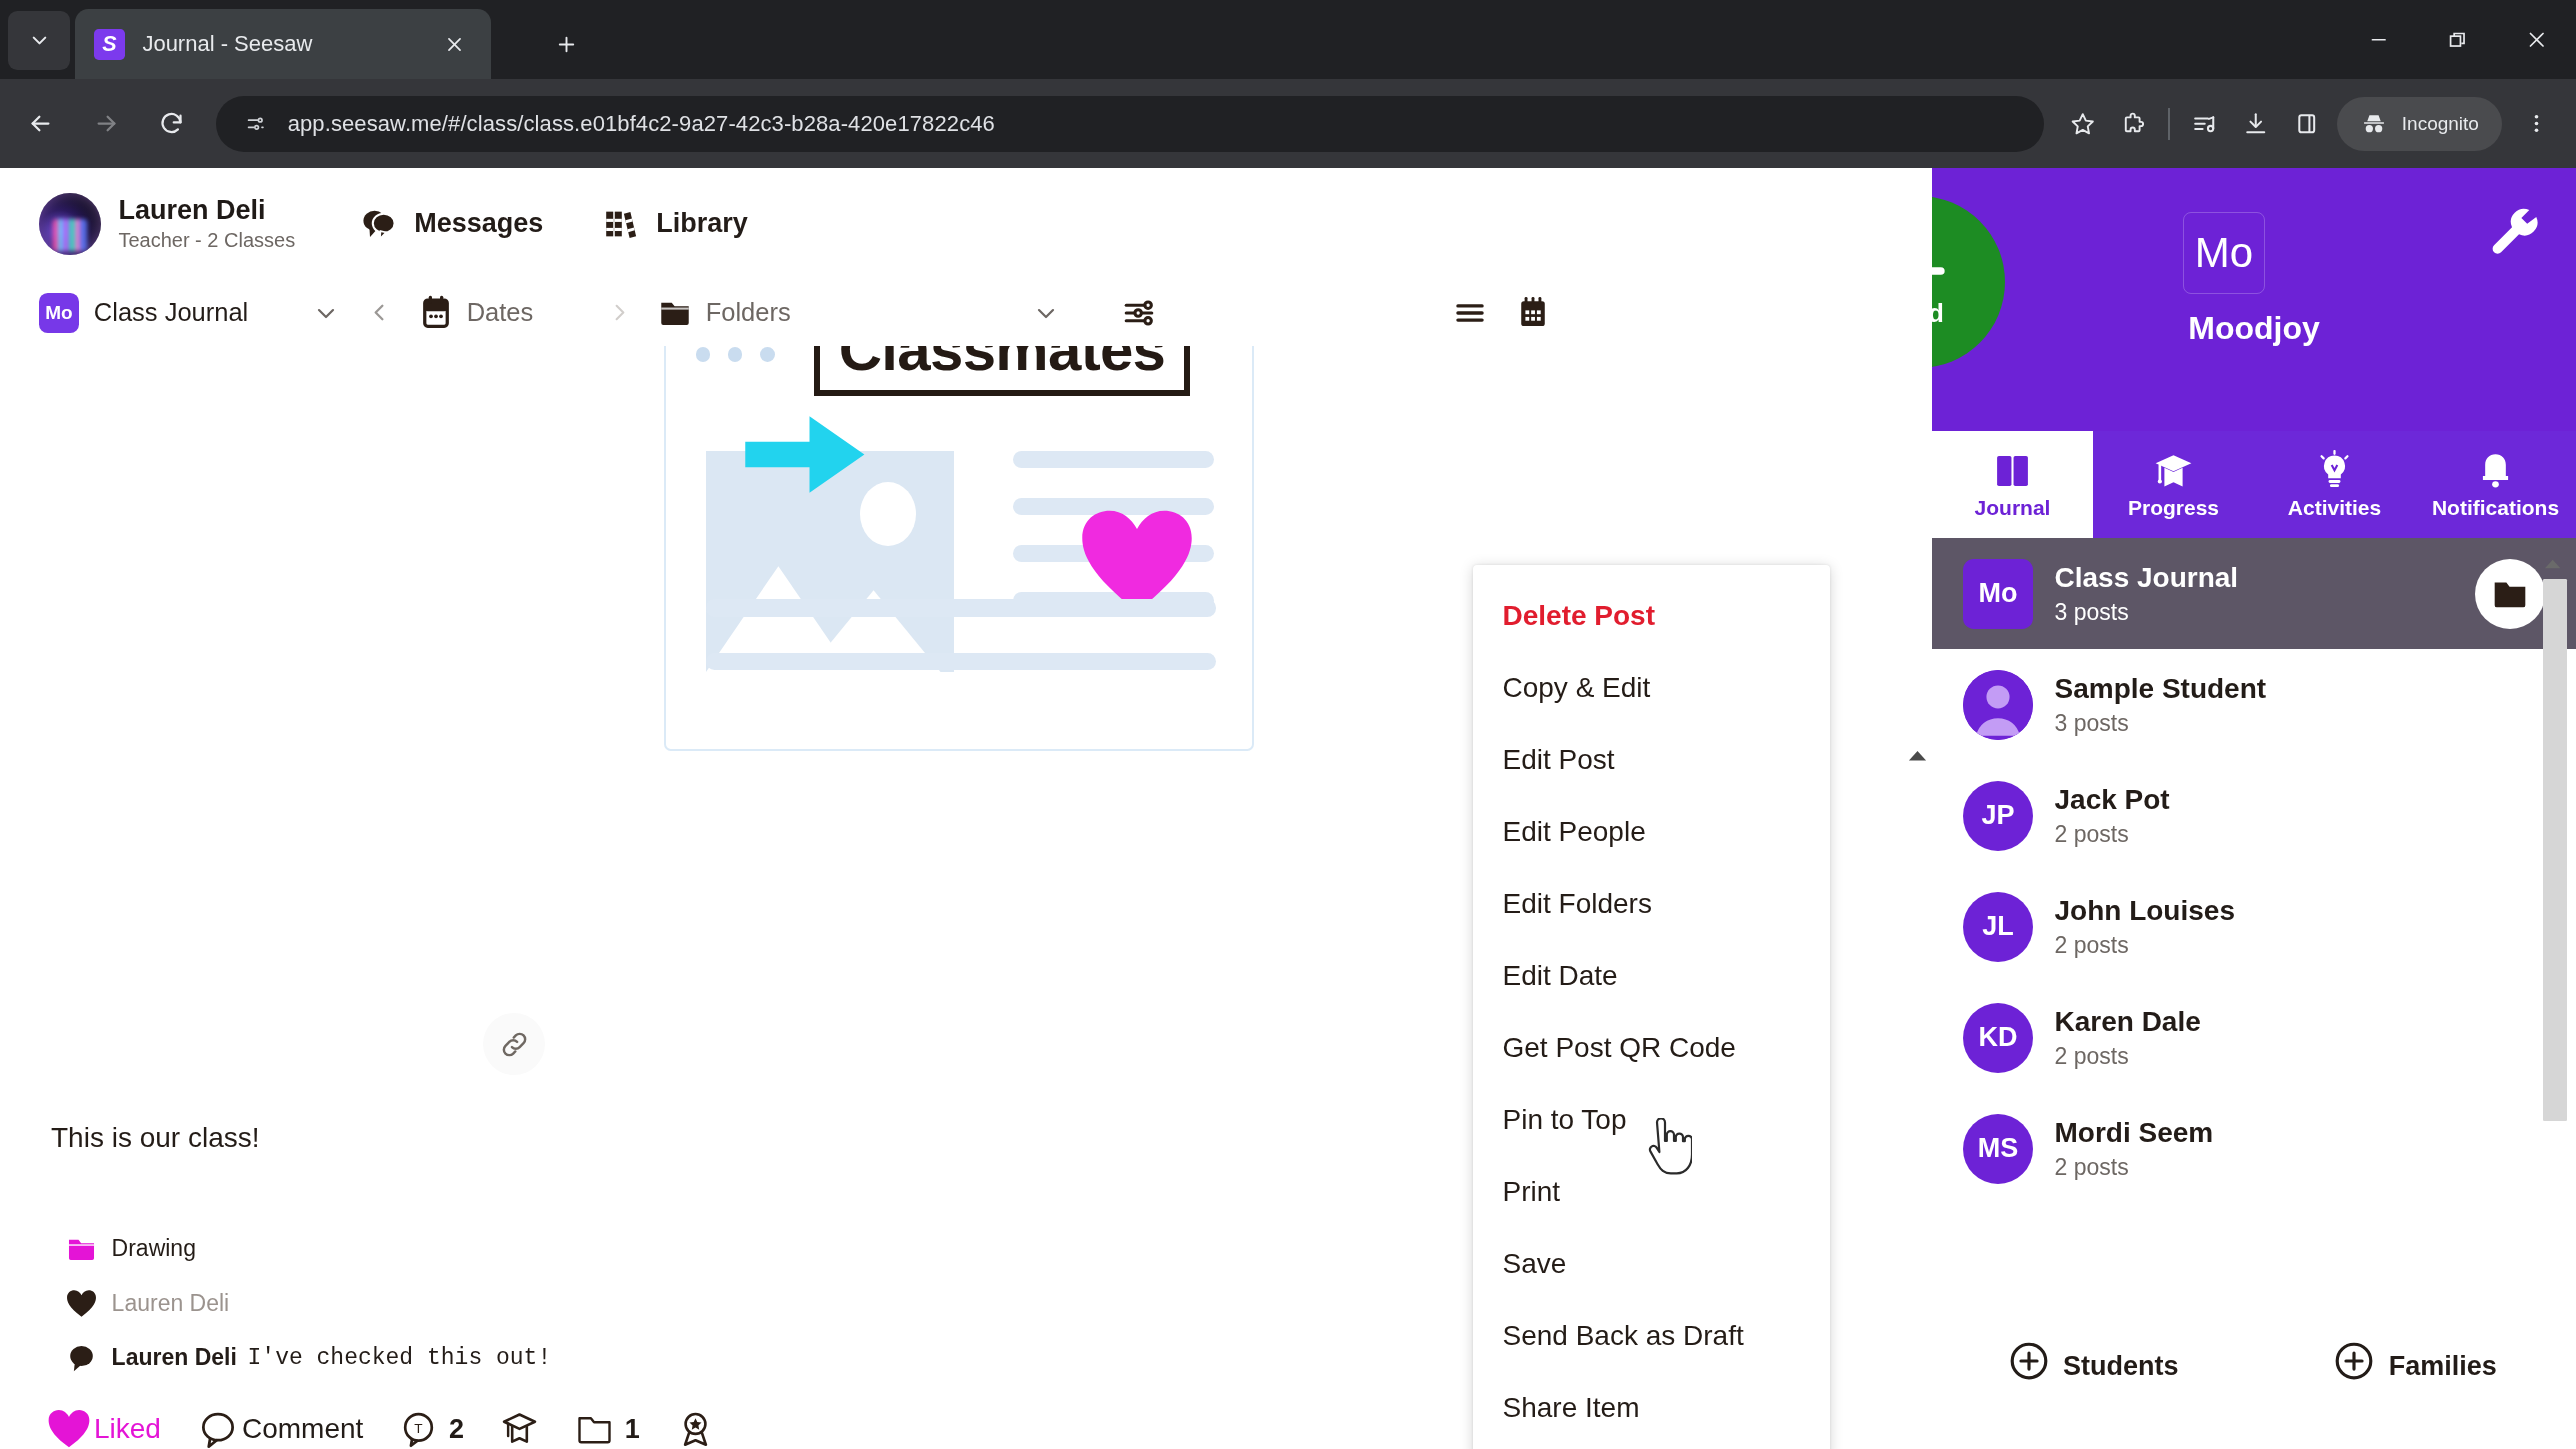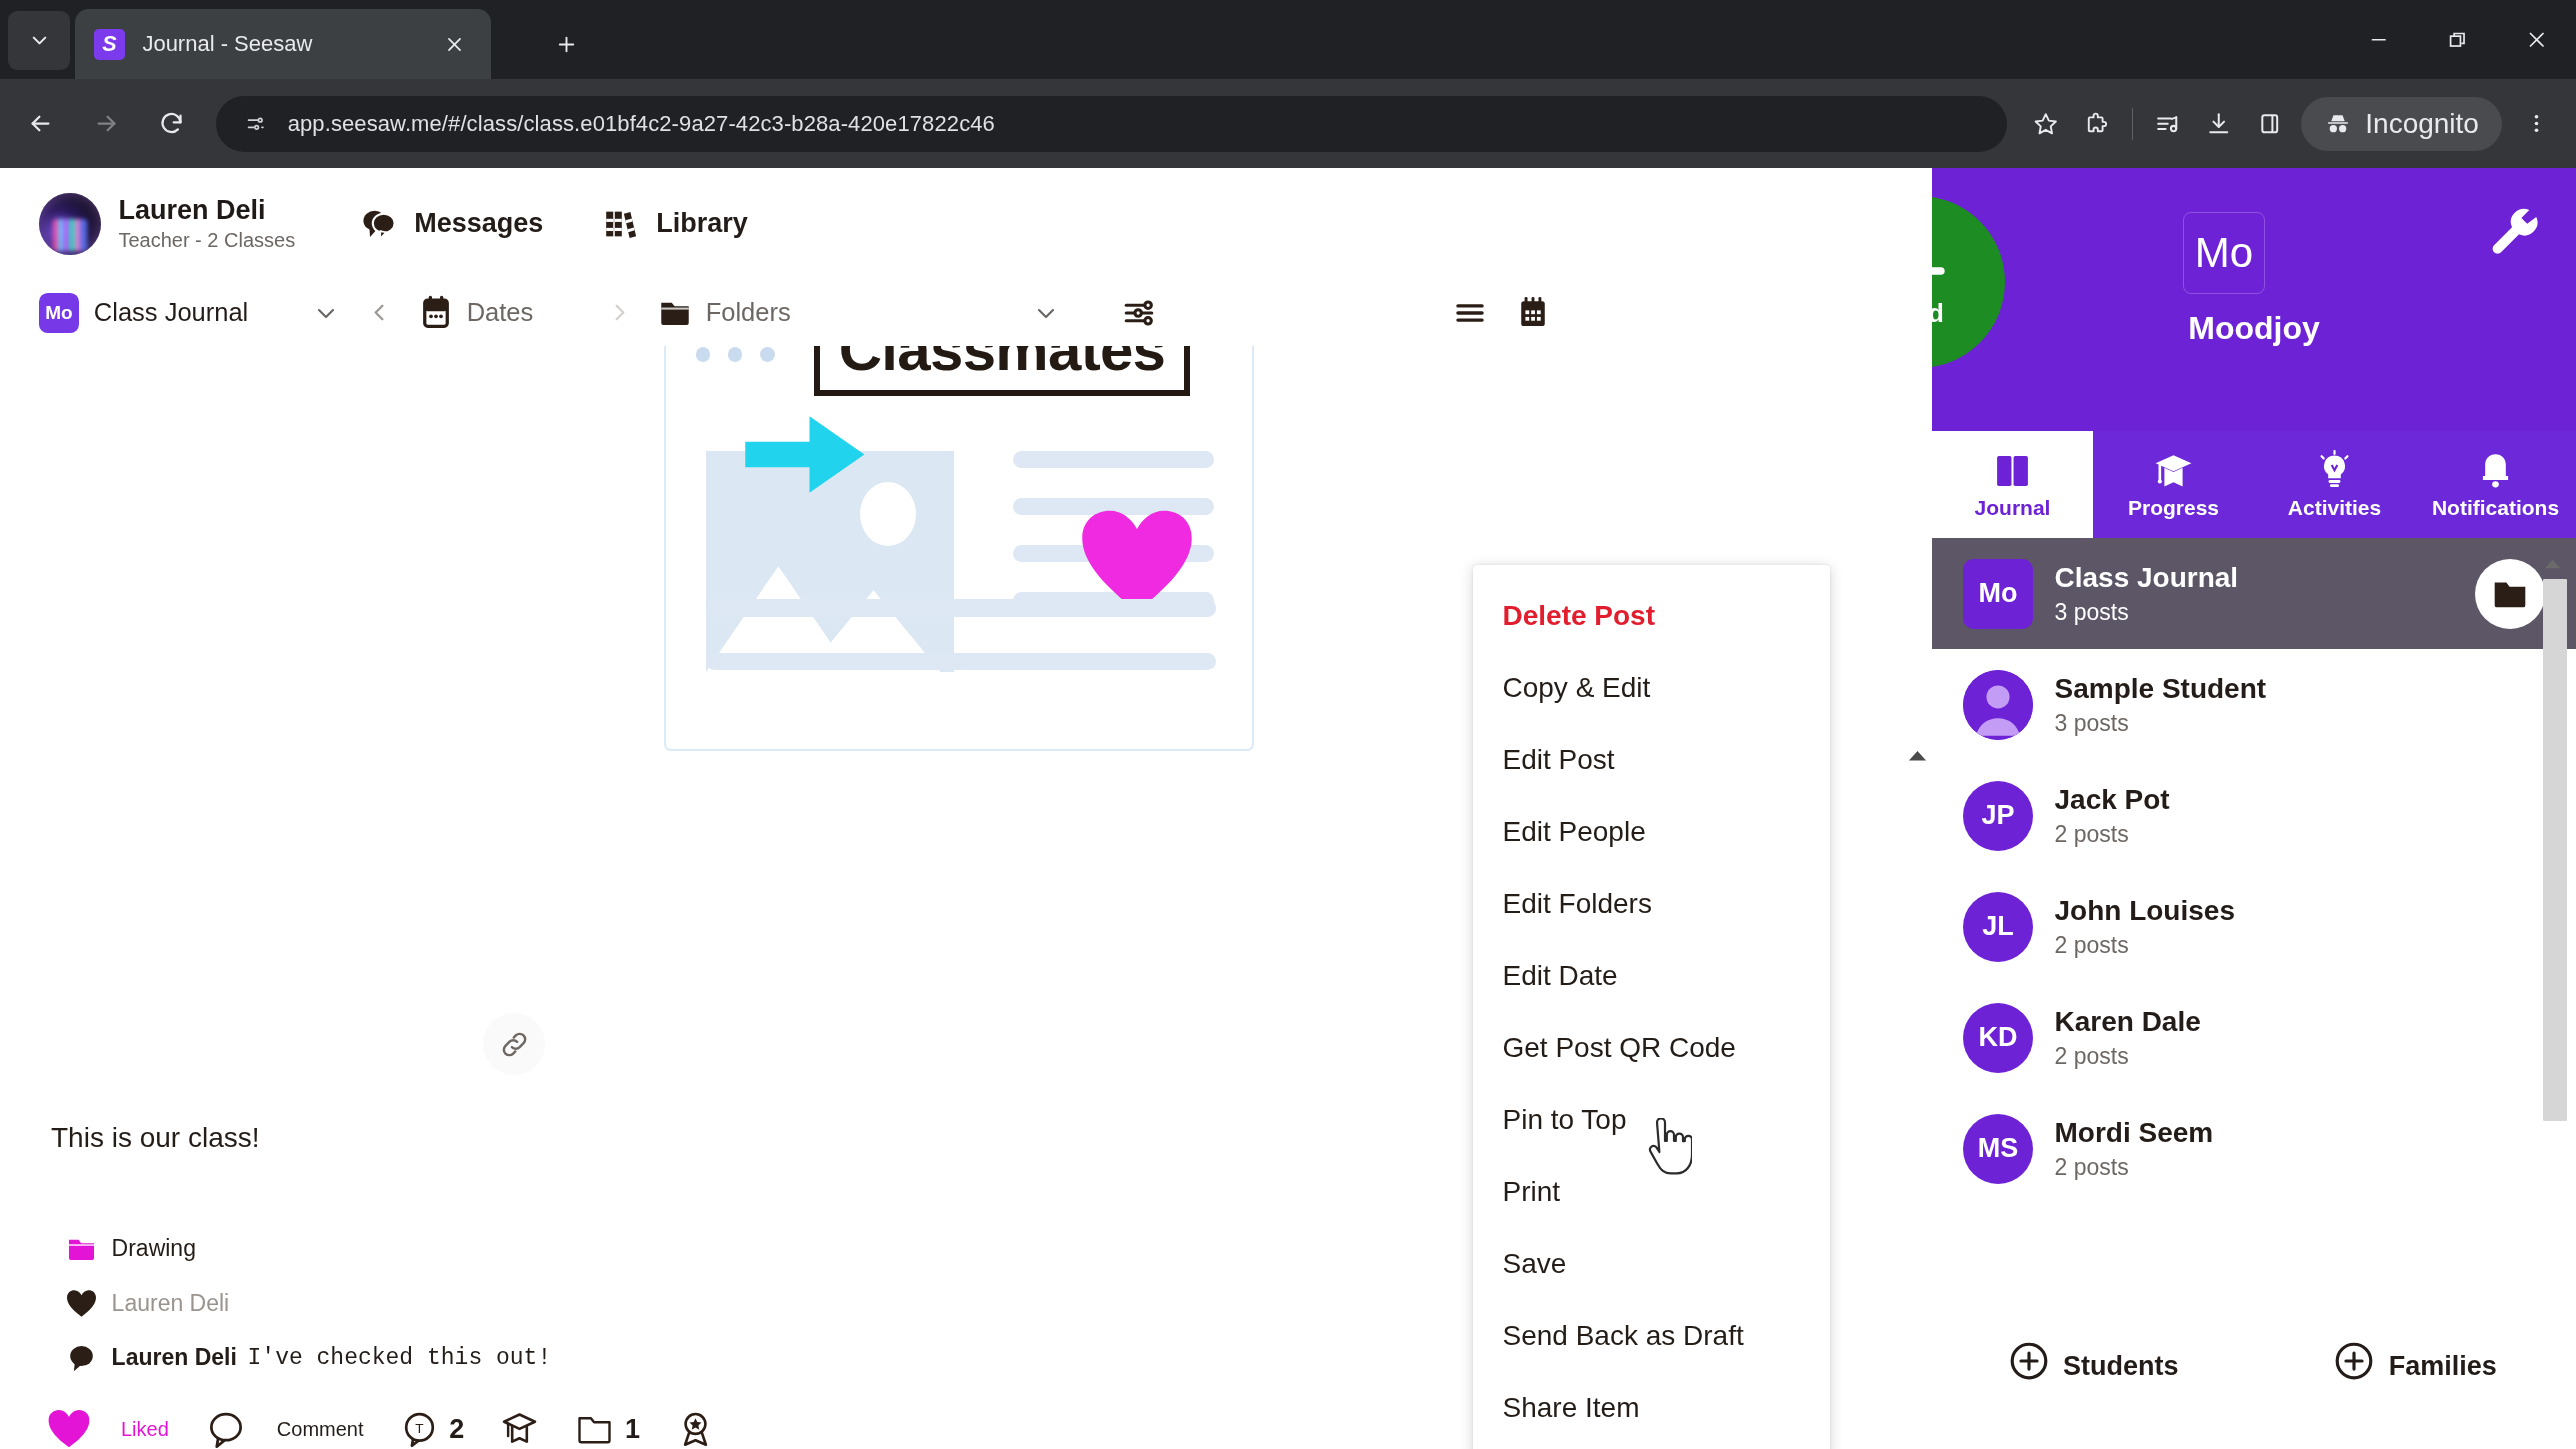--- a/index.html
+++ b/index.html
@@ -84,21 +84,21 @@
     width:51px; height:51px; border-radius:50%; flex:0 0 auto;
     display:flex; align-items:center; justify-content:center;
   }
   .tb-icon svg { width:25.5px; height:25.5px; }
   .tb-div { width:1.3px; height:32px; background:#5f6368; margin:0 9.4px; flex:0 0 auto; }
   .incognito-pill {
     height:54px; border-radius:27px; background:#4a4b4e;
     display:flex; align-items:center; padding:0 23px; margin:0 5.4px; flex:0 0 auto;
   }
   .incognito-pill svg { width:28px; height:28px; flex:0 0 auto; }
-  .incognito-pill span { color:#e8eaed; font-size:28px; margin-left:13.4px; }
+  .incognito-pill span { color:#e8eaed; font-size:19px; margin-left:13.4px; }
   .tb-menu { width:58px; height:58px; margin-right:10.7px; flex:0 0 auto;
     display:flex; align-items:center; justify-content:center; }
   .tb-menu svg { width:23px; height:23px; }
 
   
   .page {
     position:absolute; left:0; top:168px; width:2576px; height:1281px;
     background:#ffffff;
   }
 
@@ -210,21 +210,21 @@
   .meta-folder span { color:#241c17; }
   .meta-like { left:51px; top:967px; }
   .meta-like span { color:#9b938e; }
   .meta-comment { left:51px; top:1021px; }
   .meta-comment .cname { font-weight:700; color:#231c18; }
   .meta-comment .ctext { color:#231c18; font-weight:400; }
 
   .actions { position:absolute; left:47px; top:1087px; display:flex; align-items:center; }
   .act { display:flex; align-items:center; margin-right:36px; }
   .act svg { flex:0 0 auto; }
-  .act .lbl { font-size:20px; margin-left:30px; }
+  .act .lbl { font-size:28px; margin-left:3px; }
   .act.liked .lbl { color:#e414d6; }
   .act.comment .lbl { color:#231c18; }
   .act .cnt { font-size:27px; font-weight:700; color:#231c18; margin-left:10.7px; }
 
   .post-more {
     position:absolute; left:1758px; top:1080px; width:74px; height:47px;
     display:flex; align-items:center; justify-content:center; gap:10.7px;
   }
   .post-more i { width:11.4px; height:11.4px; border-radius:50%; background:#231c18; display:block; }
 

